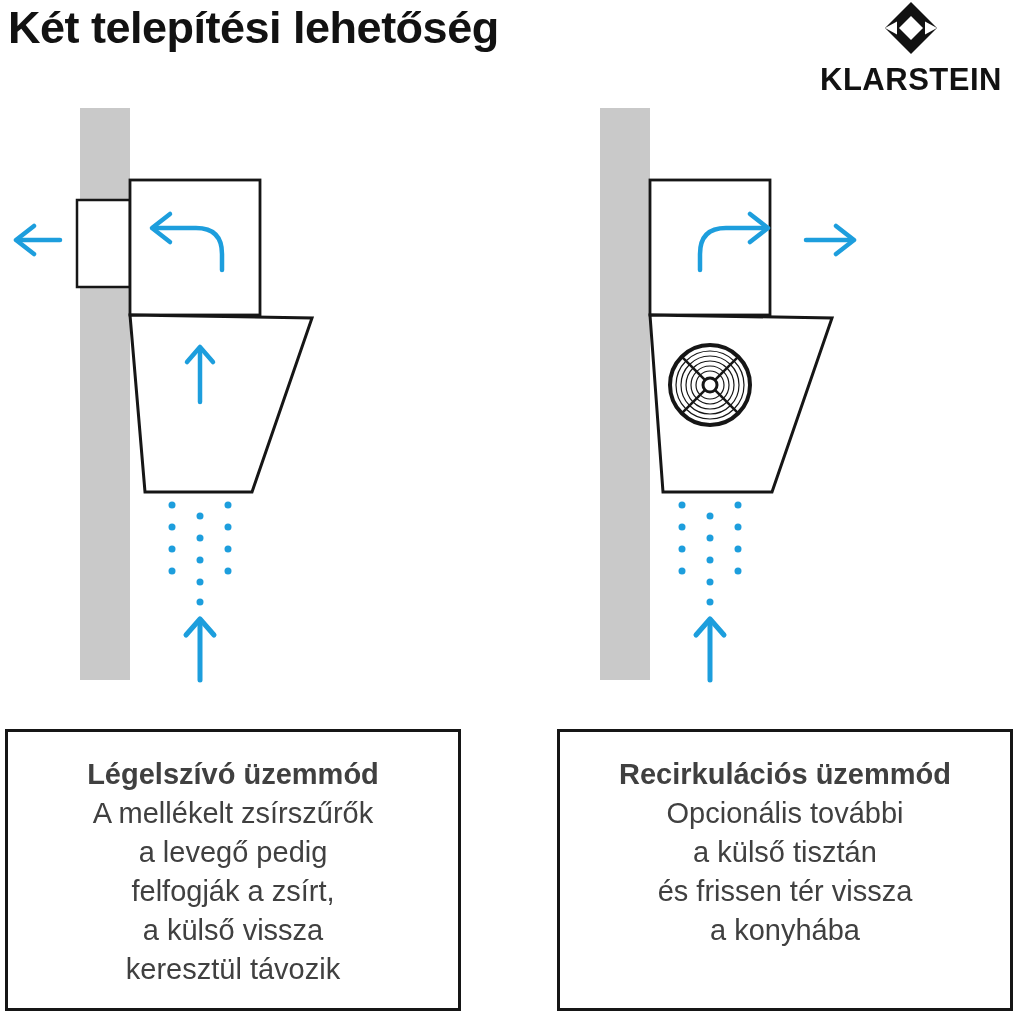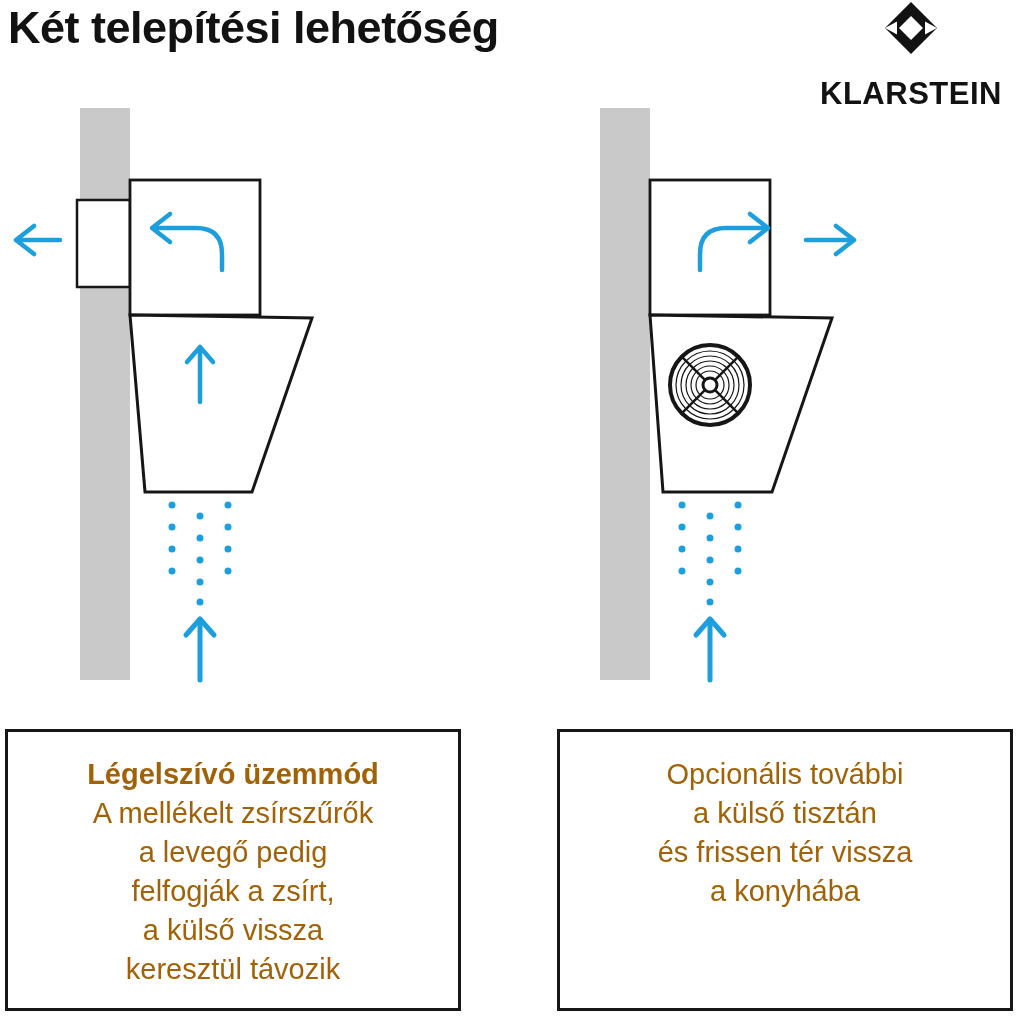--- a/index.html
+++ b/index.html
@@ -7,33 +7,33 @@
   body { font-family:"Liberation Sans", sans-serif; color:#121212; }
   .page { position:relative; width:1020px; height:1016px; background:#ffffff; overflow:hidden; }
 
   .page-title {
     position:absolute; left:8px; top:2px;
     font-size:45px; font-weight:700; letter-spacing:-0.5px; color:#121212;
   }
 
   .brand {
     position:absolute; top:1px; right:3px; width:212px;
-    display:flex; flex-direction:column; align-items:center; gap:21px;
+    display:flex; flex-direction:column; align-items:center; gap:7px;
   }
   .brand-text { font-size:31px; font-weight:700; letter-spacing:0.5px; color:#121212; white-space:nowrap; }
 
   .diagram-svg { position:absolute; top:106px; width:470px; height:612px; }
   .diagram-left  { left:0; }
   .diagram-right { left:550px; }
 
   .caption-box {
     position:absolute; top:729px; width:456px; height:282px;
     border:3px solid #161616; background:#ffffff;
     text-align:center; padding-top:23px;
-    font-size:29px; line-height:39px; color:#a16207;
+    font-size:29px; line-height:39px; color:#404040;
   }
   .caption-left-box  { left:5px; }
   .caption-right-box { left:557px; }
   .caption-title { font-weight:700; }
 </style>
 </head>
 <body>
 
 <div class="page">
 
@@ -150,19 +150,20 @@
   <div class="caption-box caption-left-box">
     <div class="caption-title">Légelszívó üzemmód</div>
     <div class="caption-line">A mellékelt zsírszűrők</div>
     <div class="caption-line">a levegő pedig</div>
     <div class="caption-line">felfogják a zsírt,</div>
     <div class="caption-line">a külső vissza</div>
     <div class="caption-line">keresztül távozik</div>
   </div>
 
   <div class="caption-box caption-right-box">
+    <div class="caption-title">Recirkulációs üzemmód</div>
     <div class="caption-line">Opcionális további</div>
     <div class="caption-line">a külső tisztán</div>
     <div class="caption-line">és frissen tér vissza</div>
     <div class="caption-line">a konyhába</div>
   </div>
 
 </div>
 
 </body></html>

